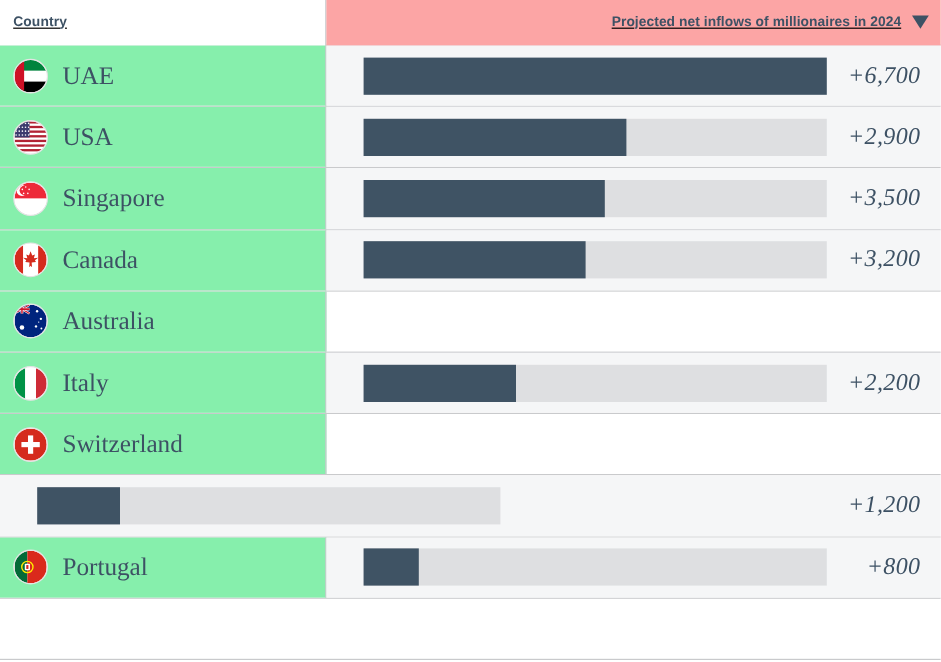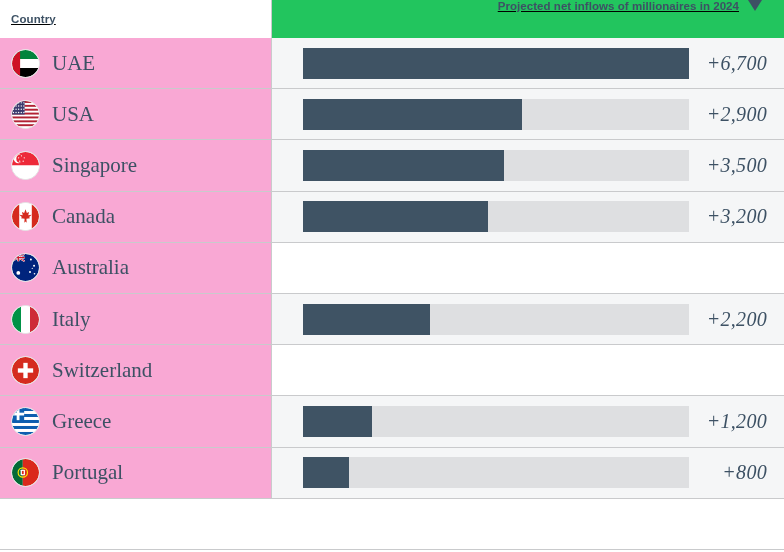--- a/index.html
+++ b/index.html
@@ -40,23 +40,24 @@
   .th-country span {
     font-size: 11.5px;
     font-weight: bold;
     color: #3d5164;
     letter-spacing: 0.1px;
   }
   .th-value {
     flex: 1;
     height: 38px;
     display: flex;
+    align-items: center;
     justify-content: flex-end;
-    padding-right: 22px;
-    background: #22c55e;
+    padding-right: 10px;
+    background: #fca5a5;
   }
   .th-value .th-label {
     font-size: 11.5px;
     font-weight: bold;
     color: #3d5164;
     letter-spacing: 0.05px;
   }
   .sort-arrow {
     margin-left: 9px;
     width: 0;
@@ -72,21 +73,21 @@
     height: 51.2px;
     border-bottom: 1px solid #c9cacc;
   }
   .row:last-child { border-bottom: 1px solid #c9cacc; }
 
   .cell-country {
     width: 272px;
     display: flex;
     align-items: center;
     padding-left: 11px;
-    background: #f9a8d4;
+    background: #86efac;
     border-right: 1px solid #c9cacc;
   }
   .flag {
     width: 29px;
     height: 29px;
     border-radius: 50%;
     overflow: hidden;
     flex: none;
     position: relative;
     border: 1px solid #e3e3e3;
@@ -350,43 +351,20 @@
                 <rect width="30" height="30" fill="#d52b1e"></rect>
       <rect x="12.6" y="6.5" width="4.8" height="17" fill="#fff"></rect>
       <rect x="6.5" y="12.6" width="17" height="4.8" fill="#fff"></rect>
               </g>
             </svg>
           </span>
       <span class="country-name">Switzerland</span>
     </div>
       </div>
       <div class="row">
-    <div class="cell-country">
-      <span class="flag">
-            <svg xmlns="http://www.w3.org/2000/svg" viewBox="0 0 30 30">
-              <defs>
-                <clipPath id="cgr">
-                  <circle cx="15" cy="15" r="15"></circle>
-                </clipPath>
-              </defs>
-      <g clip-path="url(#cgr)">
-                <rect width="30" height="30" fill="#ffffff"></rect>
-      <rect y="0" width="30" height="3.33" fill="#0d5eaf"></rect>
-                <rect y="6.66" width="30" height="3.33" fill="#0d5eaf"></rect>
-                <rect y="13.32" width="30" height="3.33" fill="#0d5eaf"></rect>
-                <rect y="19.98" width="30" height="3.33" fill="#0d5eaf"></rect>
-                <rect y="26.64" width="30" height="3.33" fill="#0d5eaf"></rect>
-      <rect width="13.5" height="13.5" fill="#0d5eaf"></rect>
-      <rect x="5.2" y="0" width="3.1" height="13.5" fill="#fff"></rect>
-      <rect x="0" y="5.2" width="13.5" height="3.1" fill="#fff"></rect>
-              </g>
-            </svg>
-          </span>
-      <span class="country-name">Greece</span>
-    </div>
     <div class="cell-bar">
       <div class="track">
         <div class="fill" style="width:17.9%"></div>
       </div>
       <div class="value">+1,200</div>
     </div>
       </div>
       <div class="row">
     <div class="cell-country">
       <span class="flag">

